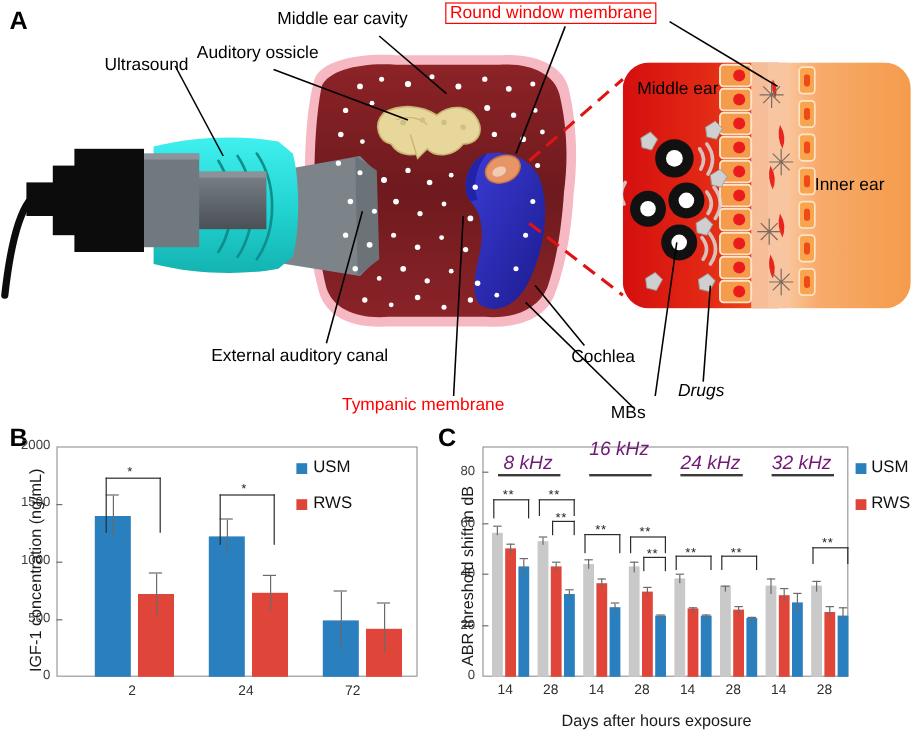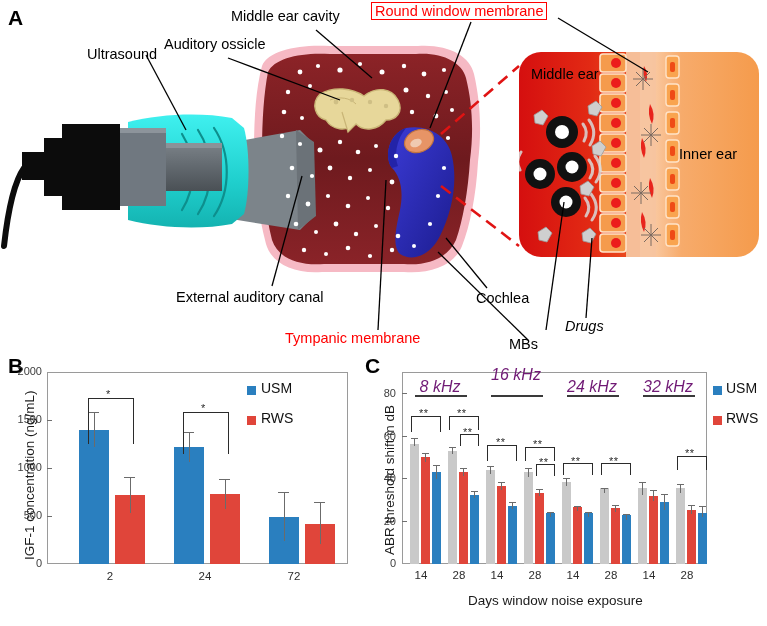--- a/index.html
+++ b/index.html
@@ -496,21 +496,21 @@
 
     <div class="xtick" style="left:45px;top:219px;width:32px;">14</div>
     <div class="xtick" style="left:83px;top:219px;width:32px;">28</div>
     <div class="xtick" style="left:121px;top:219px;width:32px;">14</div>
     <div class="xtick" style="left:159px;top:219px;width:32px;">28</div>
     <div class="xtick" style="left:197px;top:219px;width:32px;">14</div>
     <div class="xtick" style="left:235px;top:219px;width:32px;">28</div>
     <div class="xtick" style="left:273px;top:219px;width:32px;">14</div>
     <div class="xtick" style="left:311px;top:219px;width:32px;">28</div>
 
-    <div class="axis-title" style="left:108px;top:243px;">Days window noise exposure</div>
+    <div class="axis-title" style="left:108px;top:243px;">Days after hours exposure</div>
     <div class="axis-title vert" style="left:22px;top:205px;">ABR threshold shift in dB</div>
 
     <div class="legend-sw" style="left:353px;top:36px;background:#2a7fbf;"></div>
     <div class="legend-item" style="left:366px;top:30px;">USM</div>
     <div class="legend-sw" style="left:353px;top:66px;background:#e0453a;"></div>
     <div class="legend-item" style="left:366px;top:60px;">RWS</div>
   </div>
 
 </div>
 

